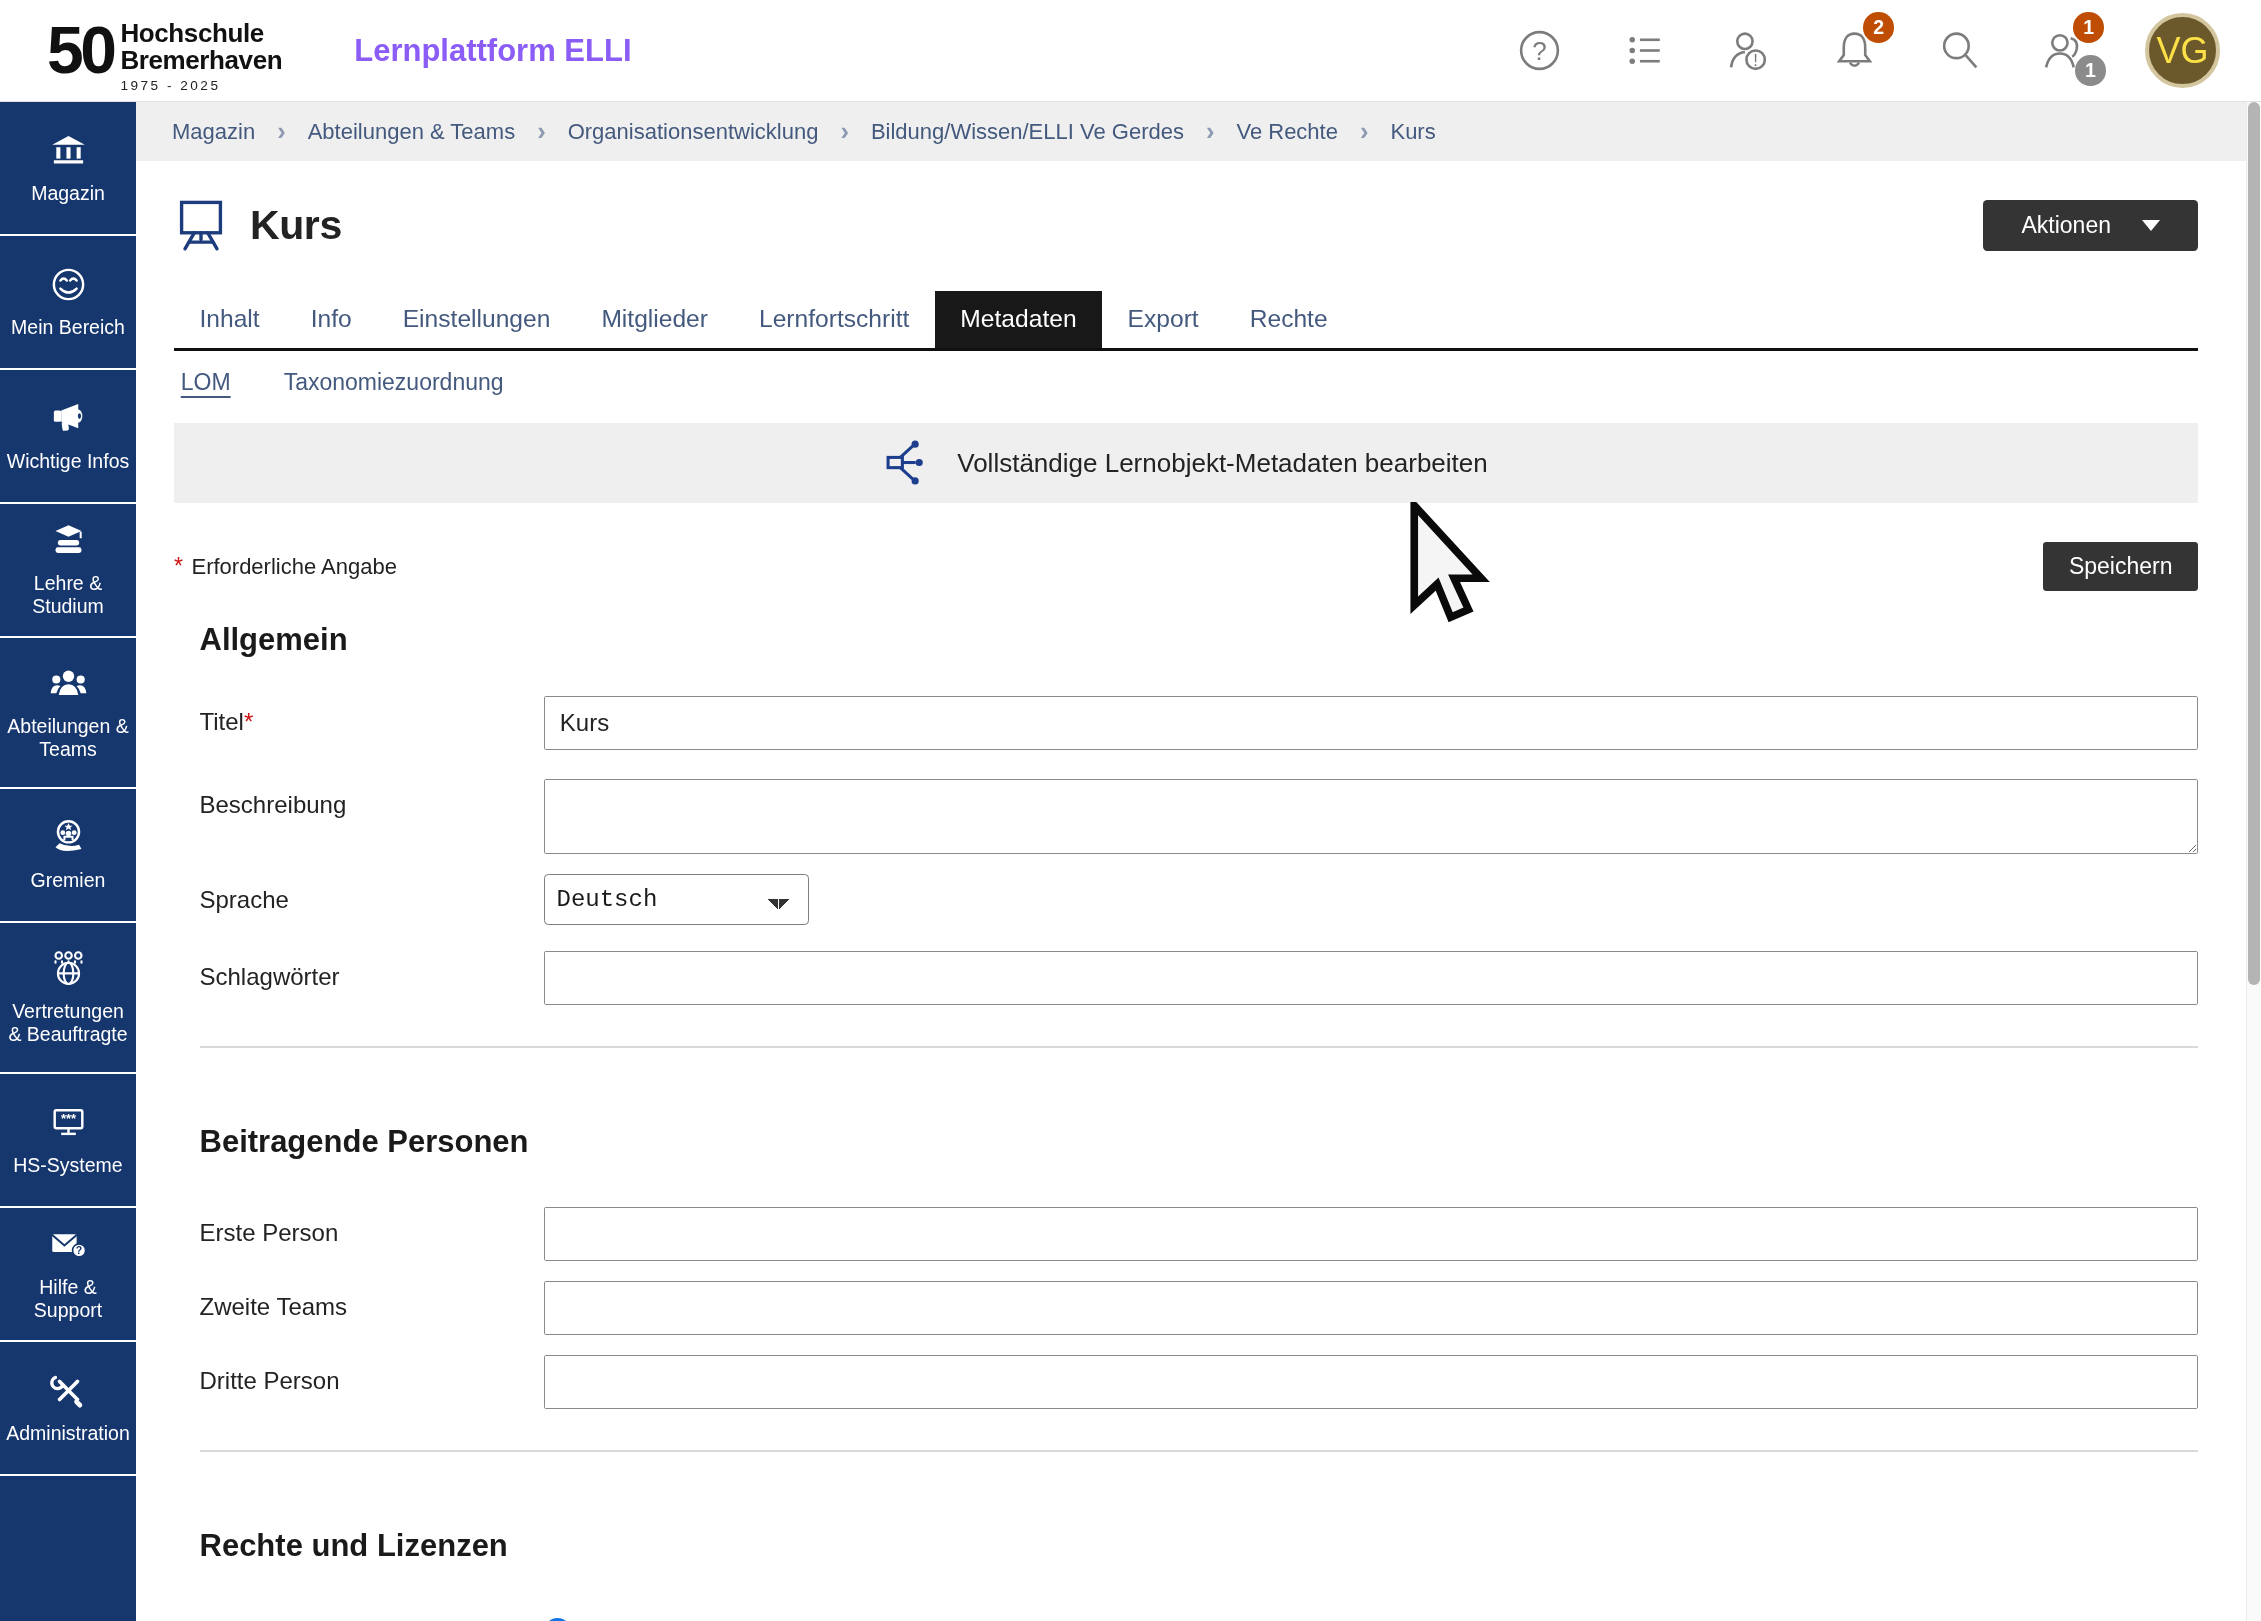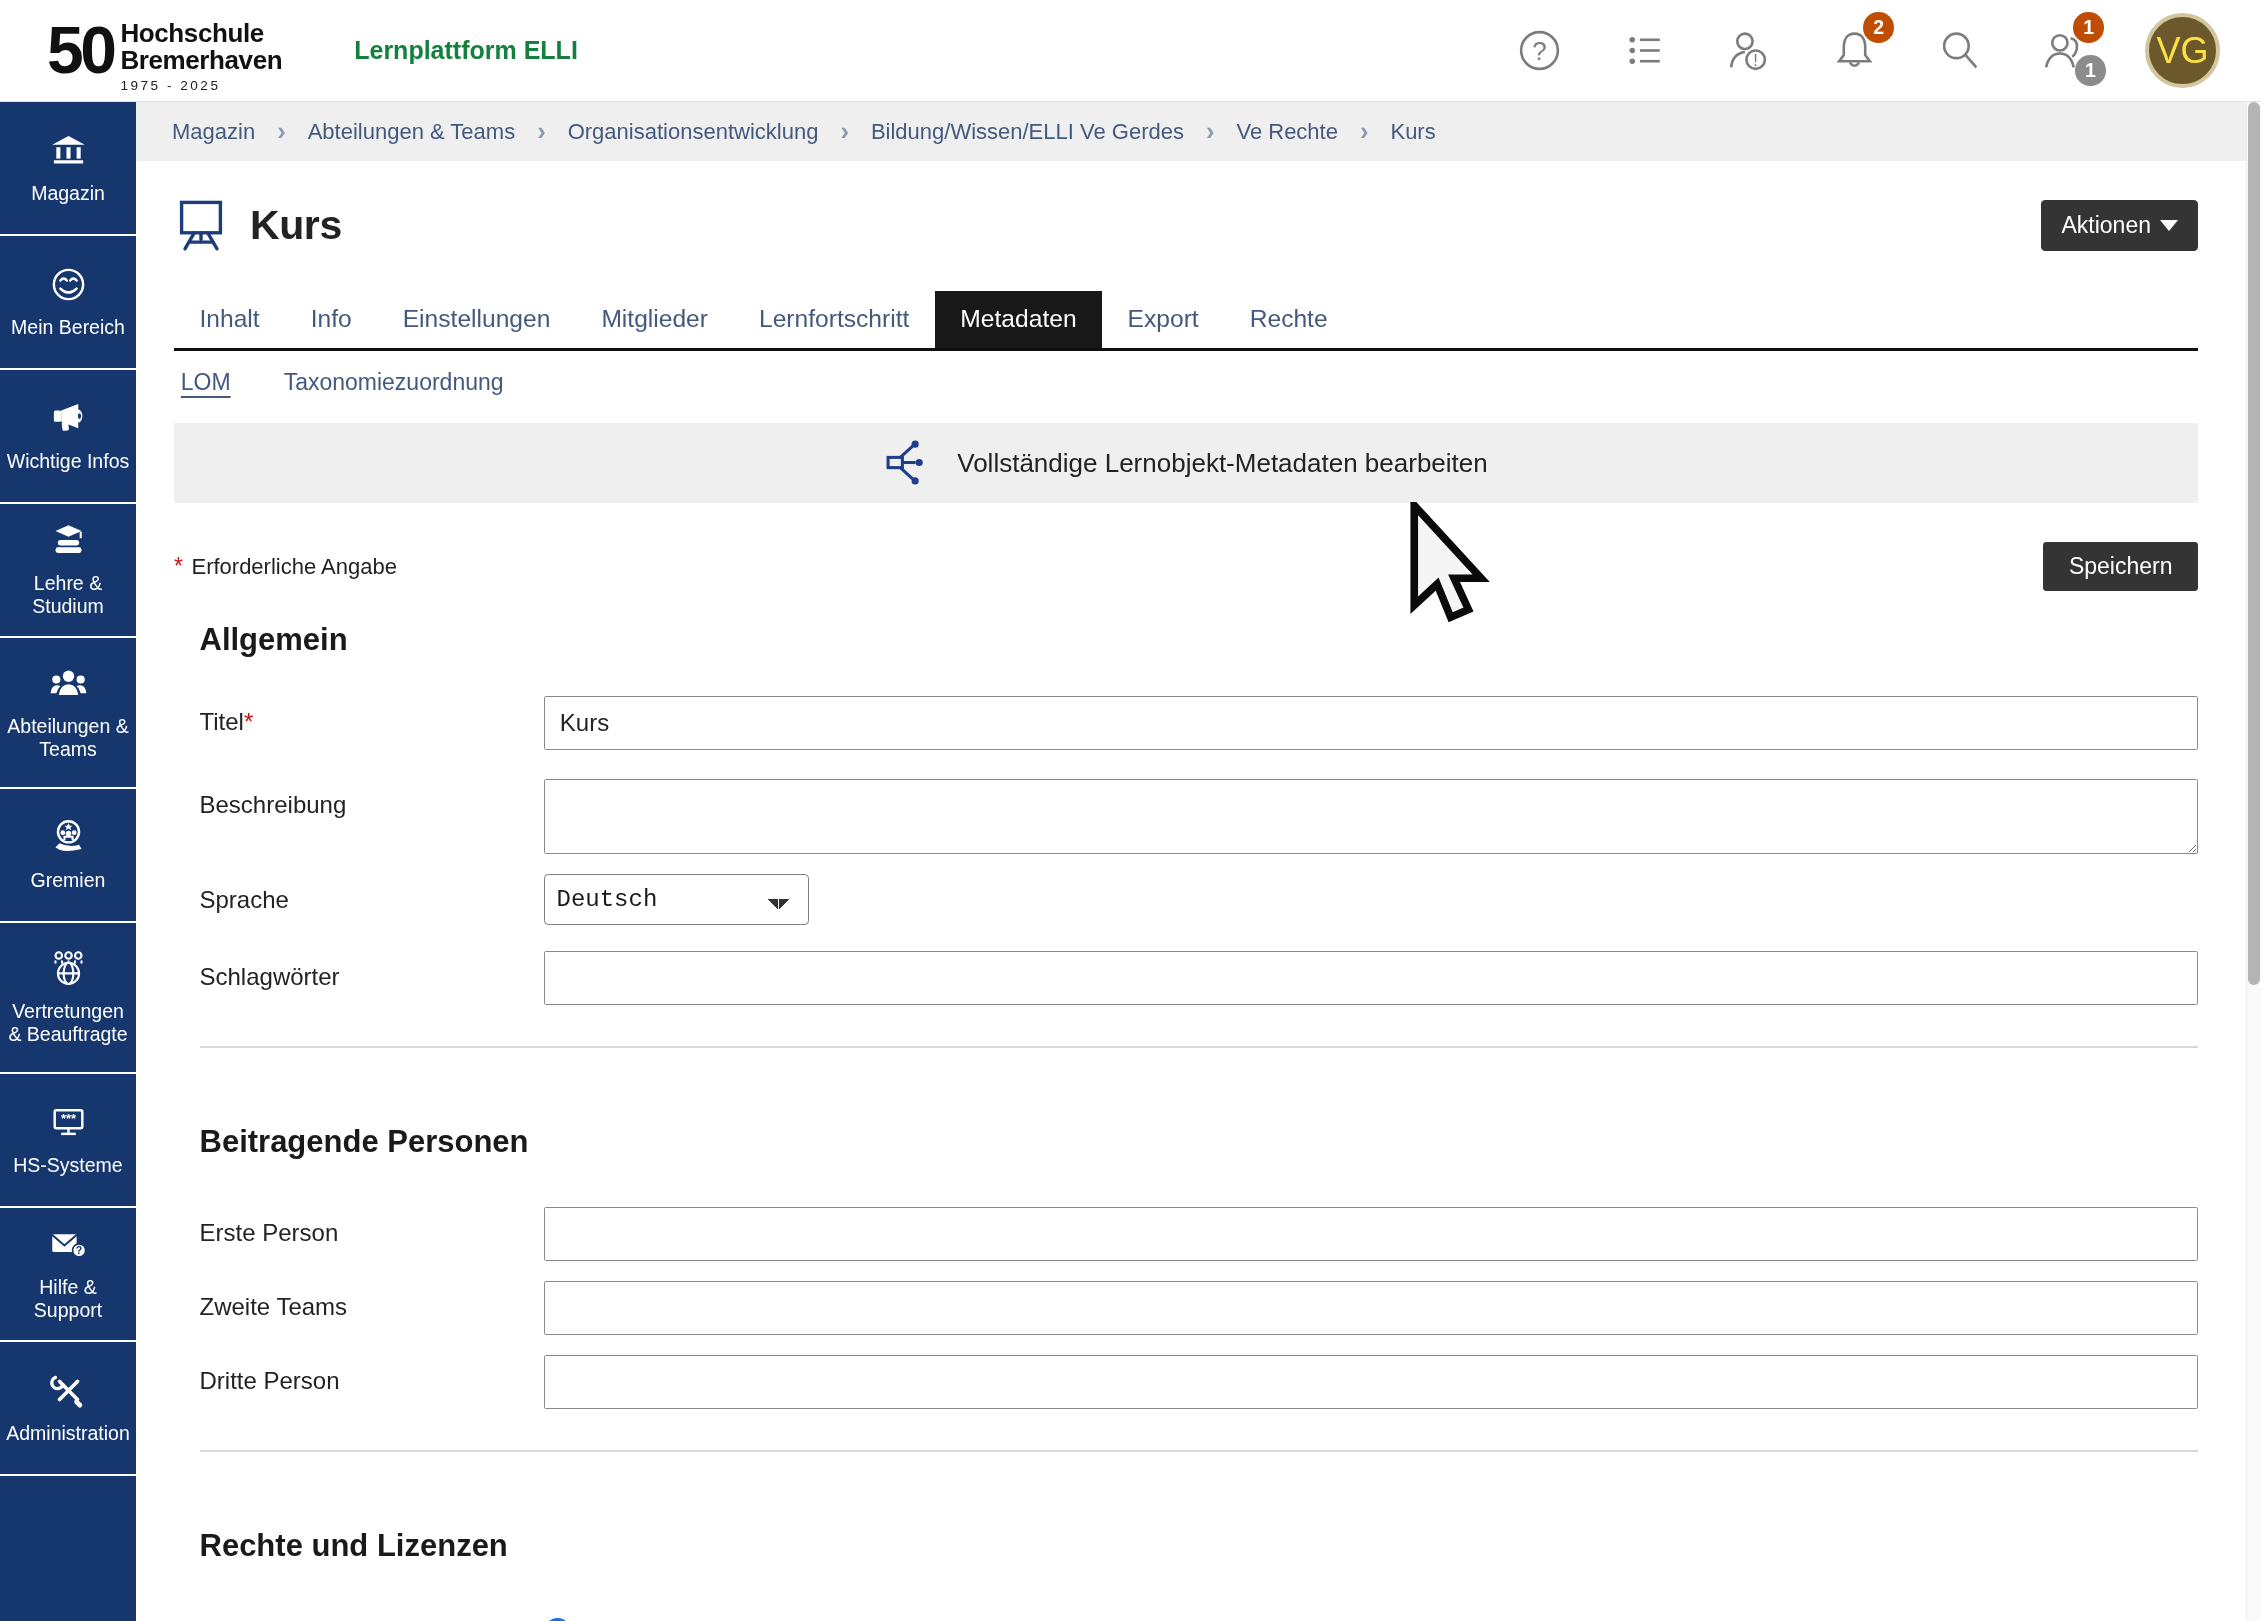--- a/index.html
+++ b/index.html
@@ -7,21 +7,21 @@
               font-family:"Liberation Sans", sans-serif; color:#1c1c1c; }
 
   
   .header { position:absolute; top:0; left:0; width:2261px; height:102px; background:#fff;
             border-bottom:1.7px solid #e2e2e2; display:flex; align-items:center; z-index:5; }
   .logo { display:flex; align-items:center; margin-left:47px; color:#111; }
   .logo-50 { font-size:66px; font-weight:bold; letter-spacing:-3.4px; line-height:0.95; }
   .logo-text { margin-left:6.8px; margin-top:12px; }
   .logo-line { font-size:26px; font-weight:bold; line-height:1.05; letter-spacing:-0.4px; }
   .logo-years { font-size:13.6px; letter-spacing:2.5px; margin-top:3.4px; color:#222; }
-  .app-title { font-size:25px; font-weight:bold; margin-left:72px; color:#15803d;text-align:right; }
+  .app-title { font-size:31px; font-weight:bold; margin-left:72px; color:#8b5cf6;text-align:right; }
   .header-icons { margin-left:auto; display:flex; align-items:center; gap:56px; margin-right:41px; }
   .hicon { position:relative; width:49px; height:49px; display:flex; align-items:center; justify-content:center; cursor:pointer; }
   .hicon svg { width:49px; height:49px; stroke:#7c7c7c; fill:none; stroke-width:1.7; }
   .badge { position:absolute; min-width:31px; height:31px; border-radius:15.3px; color:#fff;
            font-size:19.5px; display:flex; align-items:center; justify-content:center; font-weight:bold; padding:0 5.1px;}
   .badge.orange { background:#bf4e04; top:-13.6px; right:-15.3px; }
   .badge.gray { background:#8b8b8b; top:29px; right:-17px; }
   .avatar { width:75px; height:75px; border-radius:50%; background:#6b592c; border:4.2px solid #d3c69e;
             display:flex; align-items:center; justify-content:center; color:#fde047; font-size:36px; cursor:pointer; }
 
@@ -38,21 +38,21 @@
   .breadcrumb-bar { height:59px; background:#efefef; display:flex; align-items:center; padding-left:36px; }
   .crumb { color:#44597e; font-size:22px; text-decoration:none; cursor:pointer; }
   .crumb-sep { color:#8d9ab1; font-size:25.5px; margin:0 22px; font-weight:bold; }
 
   .content { padding:0 48px 0 38px; }
 
   .title-row { display:flex; align-items:center; margin-top:32px; }
   .obj-icon svg { width:54px; height:61px; }
   .page-title { font-size:41px; font-weight:bold; color:#232323; margin-left:22px; letter-spacing:-0.4px; }
   .actions-btn { margin-left:auto; background:#343434; color:#fff; border:none; font-size:23px;
-                 padding:12px 20px; border-radius:4.2px; display:flex; align-items:center; gap:9px; cursor:pointer;
+                 padding:12px 38px; border-radius:4.2px; display:flex; align-items:center; gap:31px; cursor:pointer;
                  font-family:"Liberation Sans", sans-serif; }
   .caret { width:0; height:0; border-left:9.3px solid transparent; border-right:9.3px solid transparent; border-top:11px solid #fff; }
 
   .tabs { display:flex; align-items:flex-end; border-bottom:3.4px solid #101010; margin-top:34px; }
   .tab { font-size:24.6px; color:#44597e; padding:14.4px 25.5px; cursor:pointer; white-space:nowrap; }
   .tab.active { background:#181818; color:#fff; }
 
   .subtabs { display:flex; gap:53px; margin-top:18.7px; padding-left:6.8px; }
   .subtab { font-size:23px; color:#44597e; cursor:pointer; }
   .subtab.active { text-decoration:underline; text-underline-offset:6px; }

